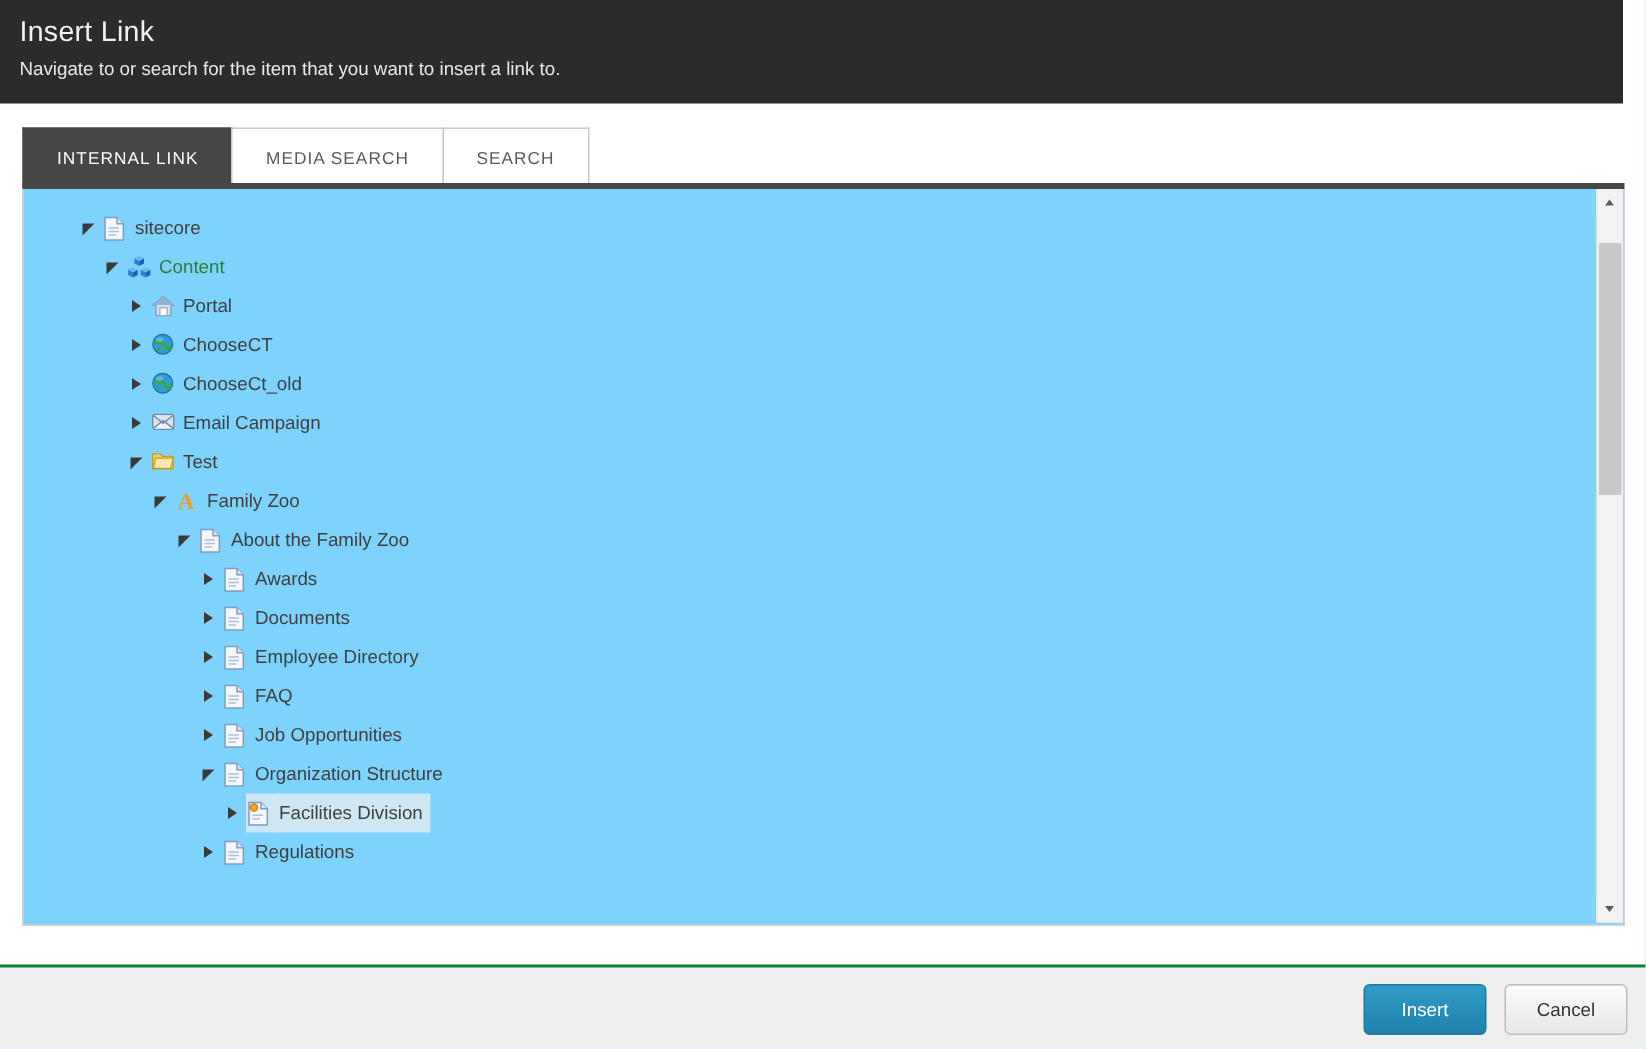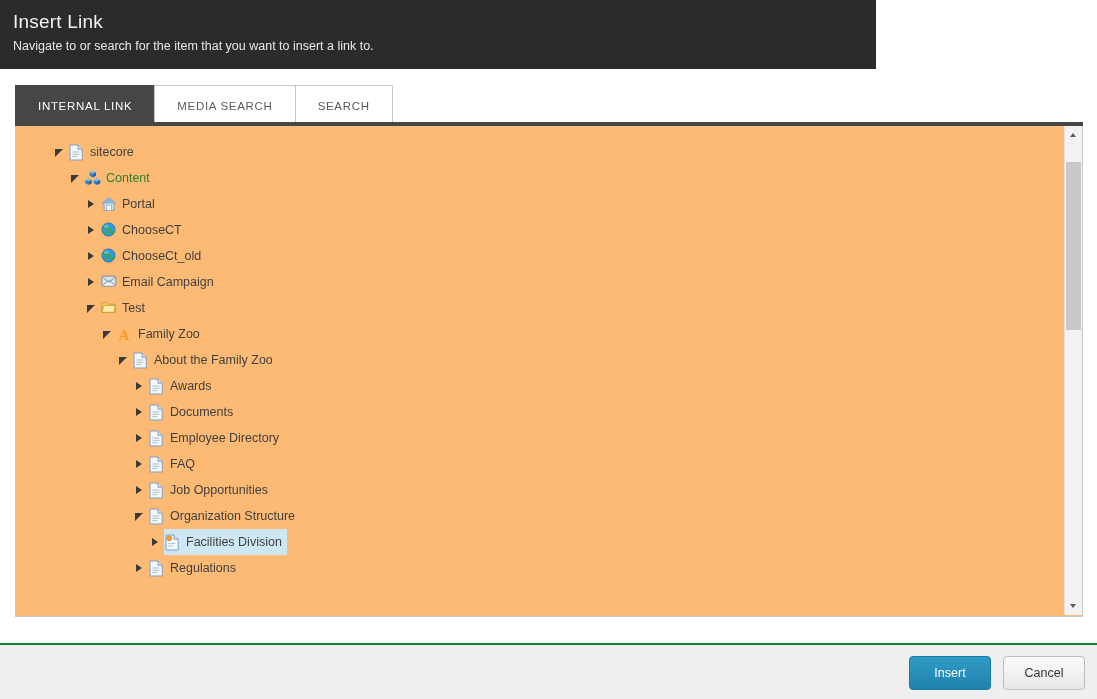--- a/index.html
+++ b/index.html
@@ -7,21 +7,21 @@
     margin: 0; padding: 0;
     width: 1097px; height: 699px;
     background: #ffffff;
     font-family: "Liberation Sans", sans-serif;
     overflow: hidden;
   }
 
   
   #header {
     position: absolute; left: 0; top: 0;
-    width: 876px; height: 69px;
+    width: 1082px; height: 69px;
     background: #2b2b2b;
     color: #ffffff;
   }
   #header-title {
     position: absolute; left: 13px; top: 11px;
     font-size: 19px; font-weight: normal; letter-spacing: .2px;
     color: #f2f2f2;
   }
   #header-subtitle {
     position: absolute; left: 13px; top: 39px;
@@ -54,21 +54,21 @@
   #tab-underline {
     position: absolute; left: 15px; top: 122px;
     width: 1068px; height: 4px;
     background: #464646;
   }
 
   
   #tree-panel {
     position: absolute; left: 15px; top: 126px;
     width: 1068px; height: 491px;
-    background: #fdba74;
+    background: #7dd3fc;
     border: 1px solid #c9c9c9;
     border-top: none;
     overflow: hidden;
   }
   #tree-viewport {
     position: absolute; left: 0; top: 0;
     width: 1046px; height: 489px;
     overflow: hidden;
   }
   #tree-inner { padding-top: 13px; }

